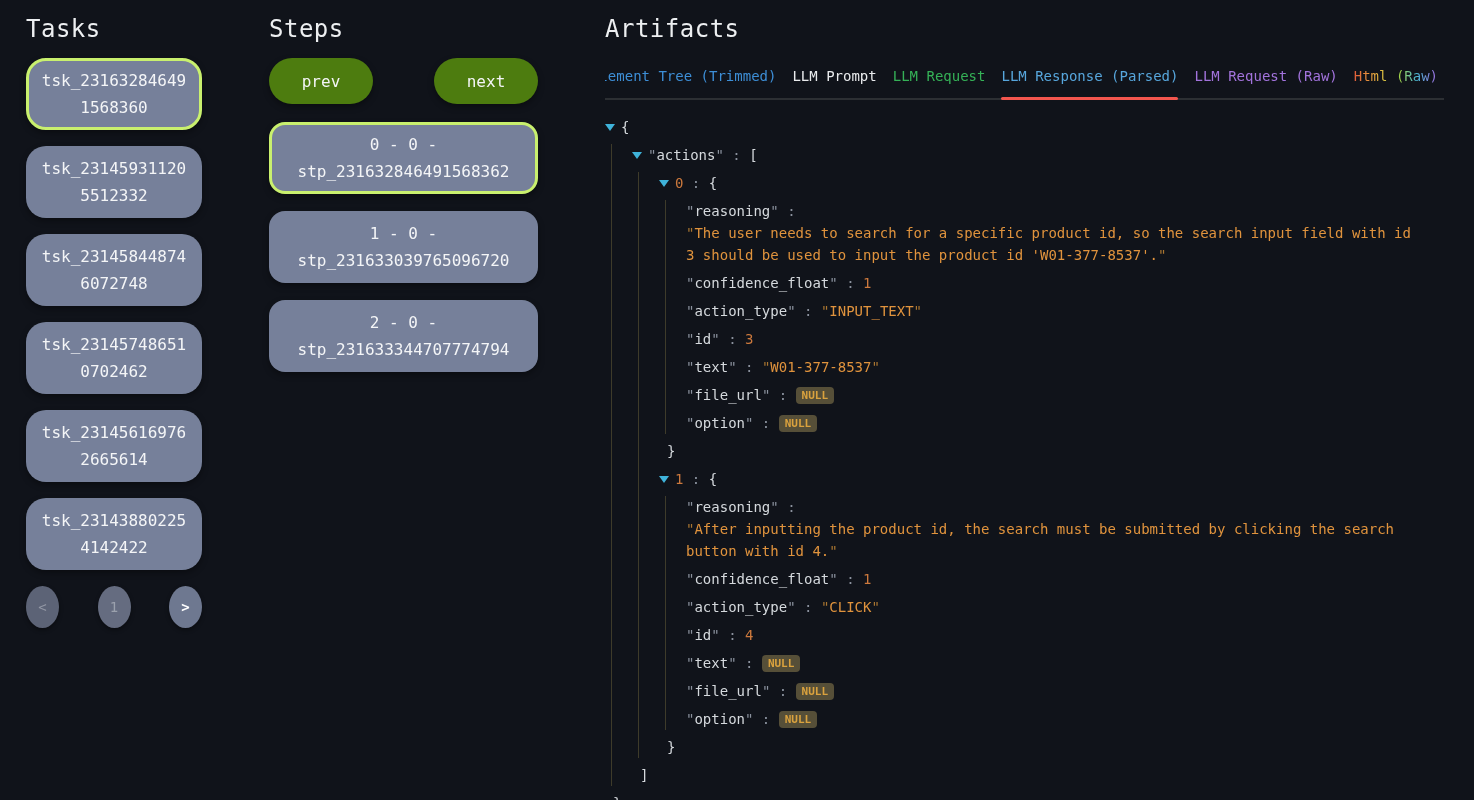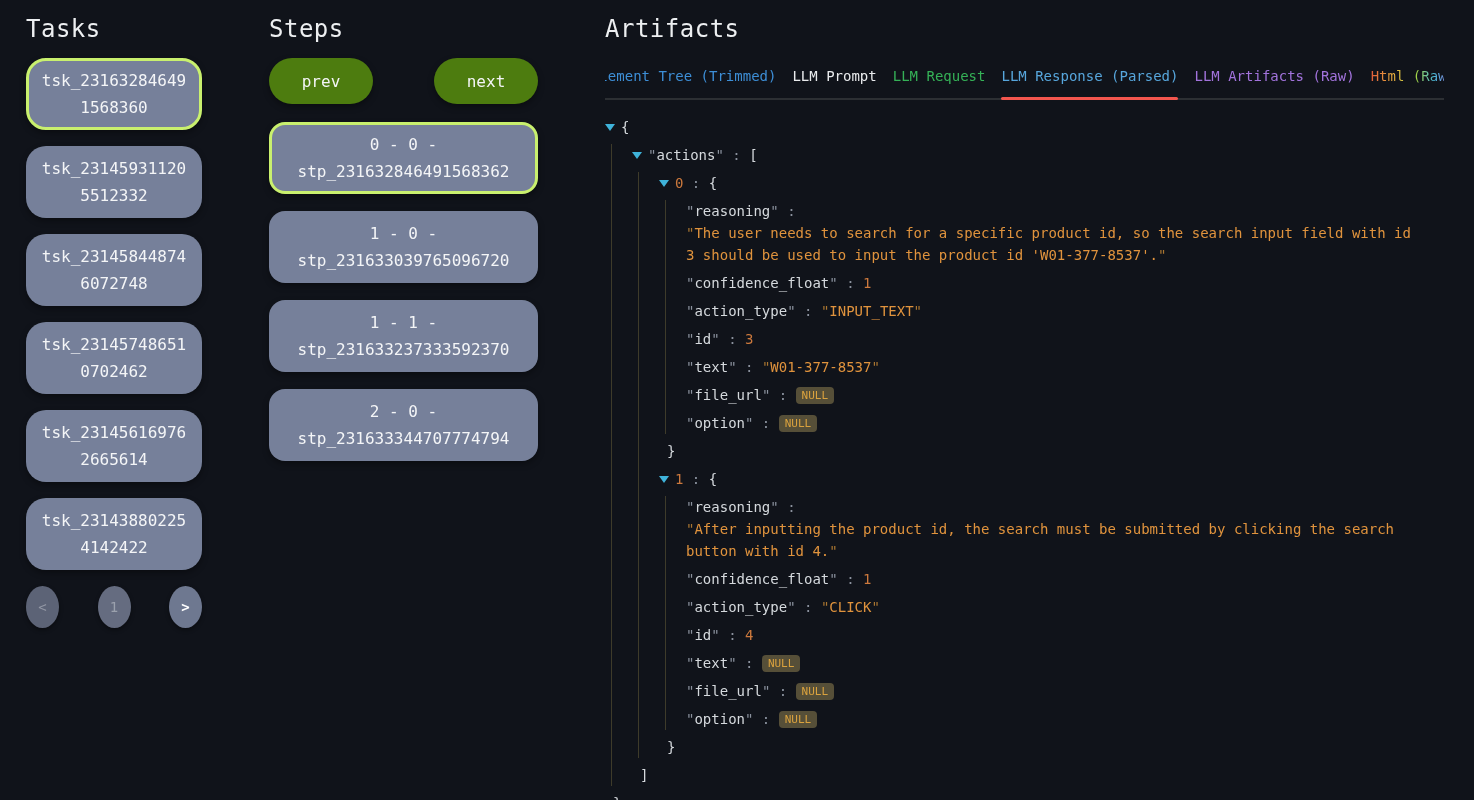--- a/index.html
+++ b/index.html
@@ -89,21 +89,21 @@
   .content { flex: 1; min-width: 0; }
   .kids { margin-left: 6px; padding-left: 20px; border-left: 1px solid #3e3b2a; }
   .key   { color: #d5d9dd; }
   .pun   { color: #8b929e; }
   .brace { color: #d5d9dd; }
   .str   { color: #e0933d; }
   .vq    { color: #aa7631; }
   .num   { color: #cc793d; }
   .null-badge {
     display: inline-block; background: #564f38; color: #daa23e;
-    font-size: 11px; font-weight: normal; line-height: 15px;
+    font-size: 11px; font-weight: bold; line-height: 15px;
     padding: 1px 6px; border-radius: 4px; vertical-align: 1px;
   }
   .strblock { display: block; }
 </style>
 </head>
 <body>
 
 <div class="app">
 
   <aside class="col-tasks">
@@ -125,34 +125,33 @@
 
   <aside class="col-steps">
     <h1 class="panel-title">Steps</h1>
     <div class="step-nav">
       <button class="pill">prev</button>
       <button class="pill">next</button>
     </div>
     <div class="step-list" id="step-list">
         <button class="btn step-btn selected">0 - 0 - stp_231632846491568362</button>
         <button class="btn step-btn">1 - 0 - stp_231633039765096720</button>
-        <button class="btn step-btn">1 - 1 - stp_231633237333592370</button>
         <button class="btn step-btn">2 - 0 - stp_231633344707774794</button>
       </div>
   </aside>
 
   <main class="col-art">
     <h1 class="panel-title">Artifacts</h1>
     <div class="tabstrip">
       <div class="tabs" id="tabs">
           <div class="tab" style="color: rgb(61, 142, 214);">Element Tree (Trimmed)</div>
           <div class="tab" style="color: rgb(233, 235, 237);">LLM Prompt</div>
           <div class="tab" style="color: rgb(53, 177, 87);">LLM Request</div>
           <div class="tab active" style="color: rgb(87, 166, 220);">LLM Response (Parsed)</div>
-          <div class="tab" style="color: rgb(162, 115, 220);">LLM Artifacts (Raw)</div>
+          <div class="tab" style="color: rgb(162, 115, 220);">LLM Request (Raw)</div>
           <div class="tab tab-rainbow">Html (Raw)</div>
         </div>
     </div>
     <div class="json-view" id="json-view">
         <div class="row opener">
           <span class="arrow"></span>
           <div class="content"><span class="brace">{</span></div>
         </div>
         <div class="kids">
           <div class="row opener">

